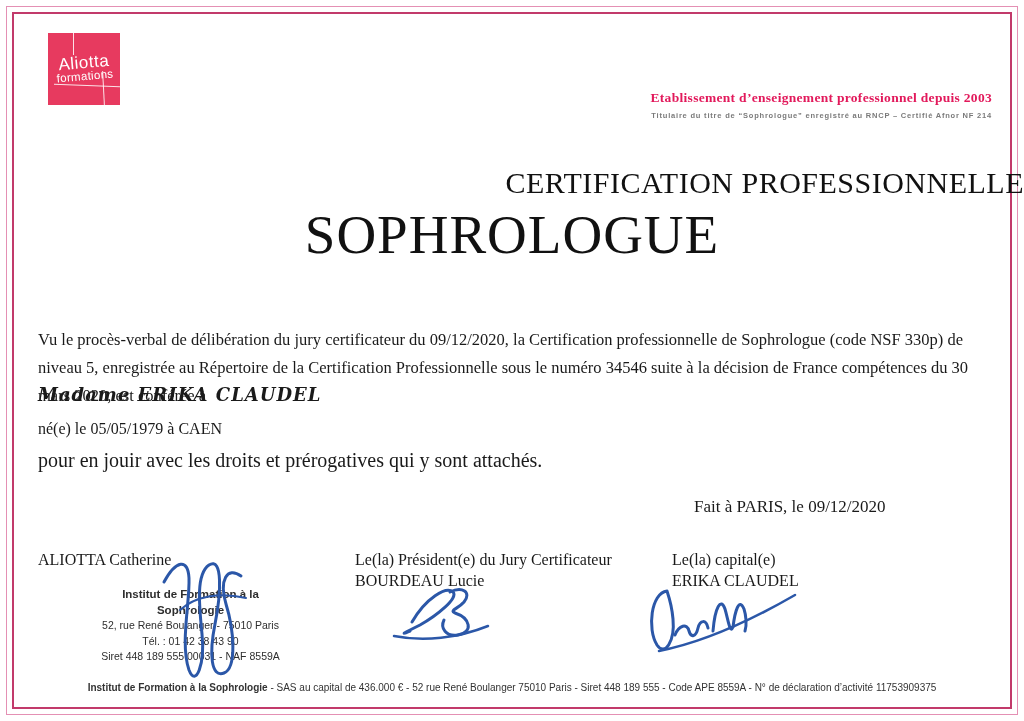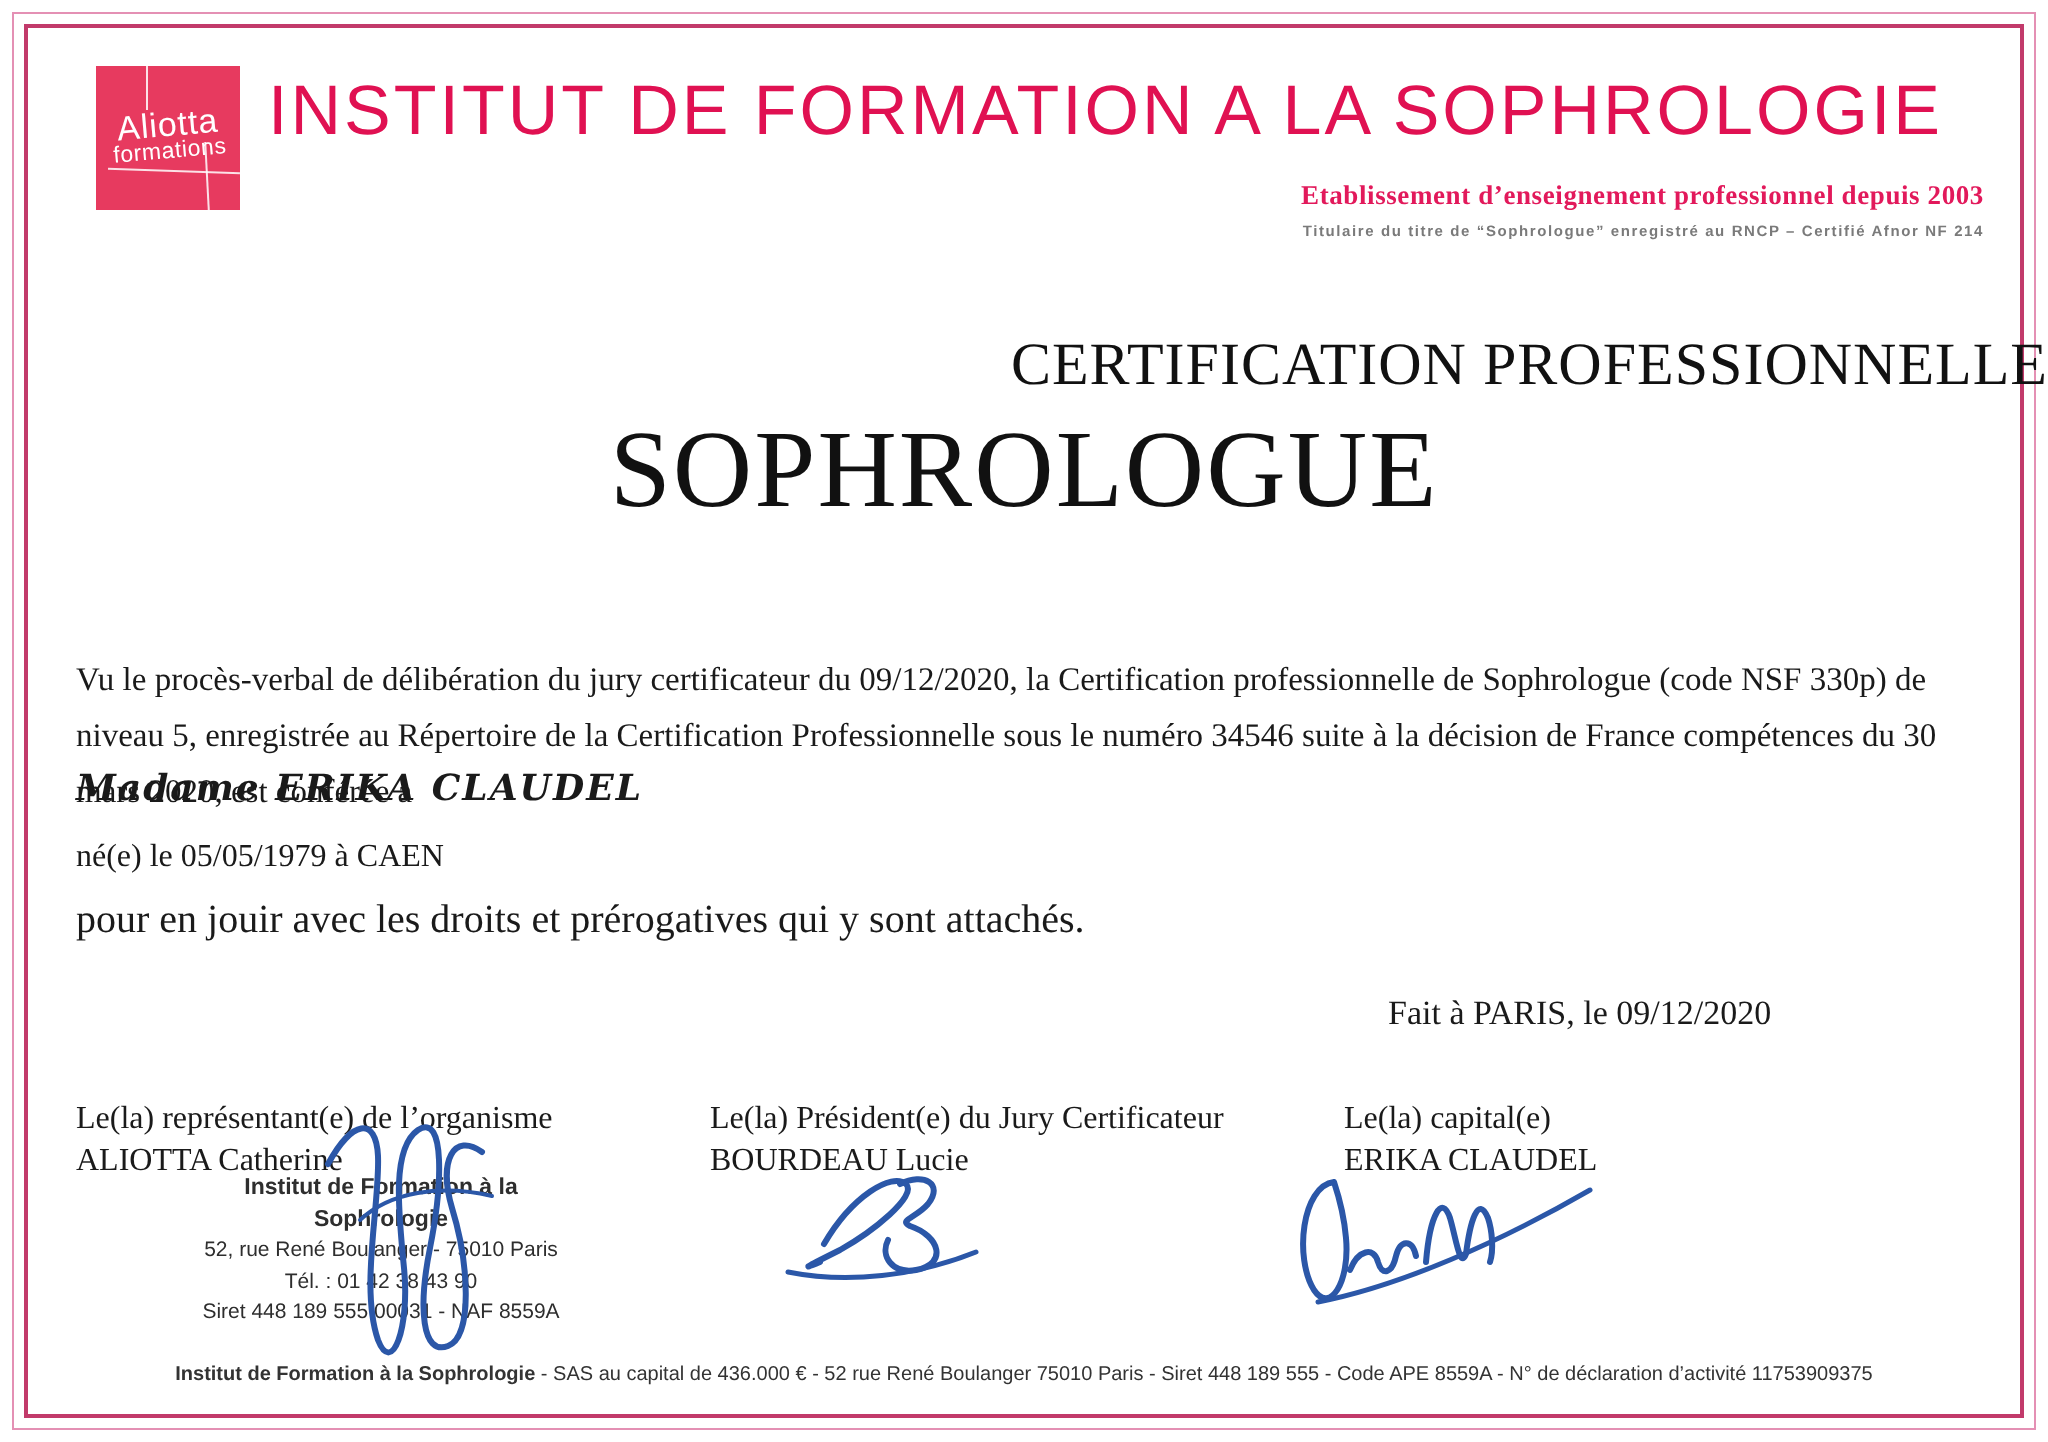--- a/index.html
+++ b/index.html
@@ -84,38 +84,36 @@
   <div class="logo">
     <span class="wline wl-a"></span>
     <span class="wline wl-b"></span>
     <span class="wline wl-c"></span>
     <span class="logo-text">
       <span class="l1">Aliotta</span>
       <span class="l2">formations</span>
     </span>
   </div>
 
-  <div class="main-title">INSTITUT DE FORMATION A LA SOPHROLOGIE</div>
 
   <div class="head-right">
     <div class="head-sub">Etablissement d’enseignement professionnel depuis 2003</div>
     <div class="head-subsub">Titulaire du titre de “Sophrologue” enregistré au RNCP – Certifié Afnor NF 214</div>
   </div>
 
   <div class="cert-heading">CERTIFICATION PROFESSIONNELLE</div>
   <div class="cert-title">SOPHROLOGUE</div>
 
   <div class="body-text">Vu le procès-verbal de délibération du jury certificateur du 09/12/2020, la Certification professionnelle de Sophrologue (code NSF 330p) de niveau 5, enregistrée au Répertoire de la Certification Professionnelle sous le numéro 34546 suite à la décision de France compétences du 30 mars 2020, est conférée à</div>
   <div class="recipient">Madame ERIKA CLAUDEL</div>
   <div class="birth">né(e) le 05/05/1979 à CAEN</div>
   <div class="rights">pour en jouir avec les droits et prérogatives qui y sont attachés.</div>
   <div class="issued">Fait à PARIS, le 09/12/2020</div>
 
   <div class="sig-block sig-rep">
-    <div>Le(la) représentant(e) de l’organisme</div>
     <div>ALIOTTA Catherine</div>
   </div>
   <div class="sig-block sig-pres">
     <div>Le(la) Président(e) du Jury Certificateur</div>
     <div>BOURDEAU Lucie</div>
   </div>
   <div class="sig-block sig-cand">
     <div>Le(la) capital(e)</div>
     <div>ERIKA CLAUDEL</div>
   </div>

